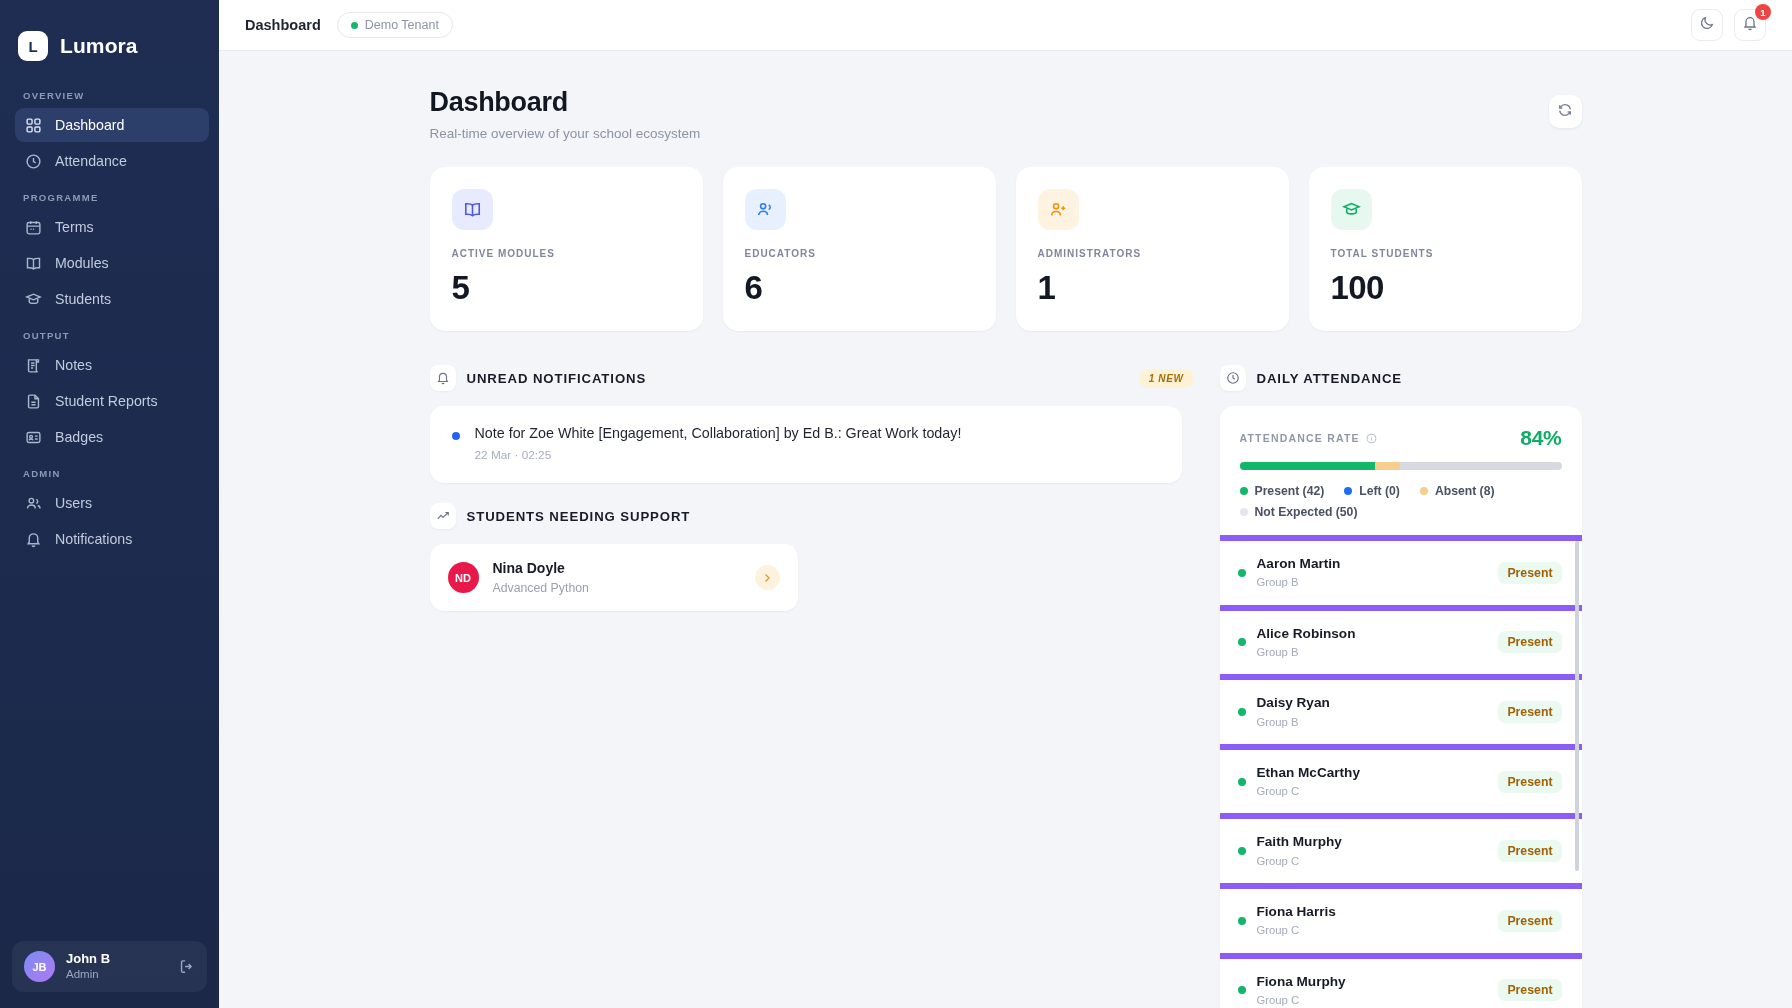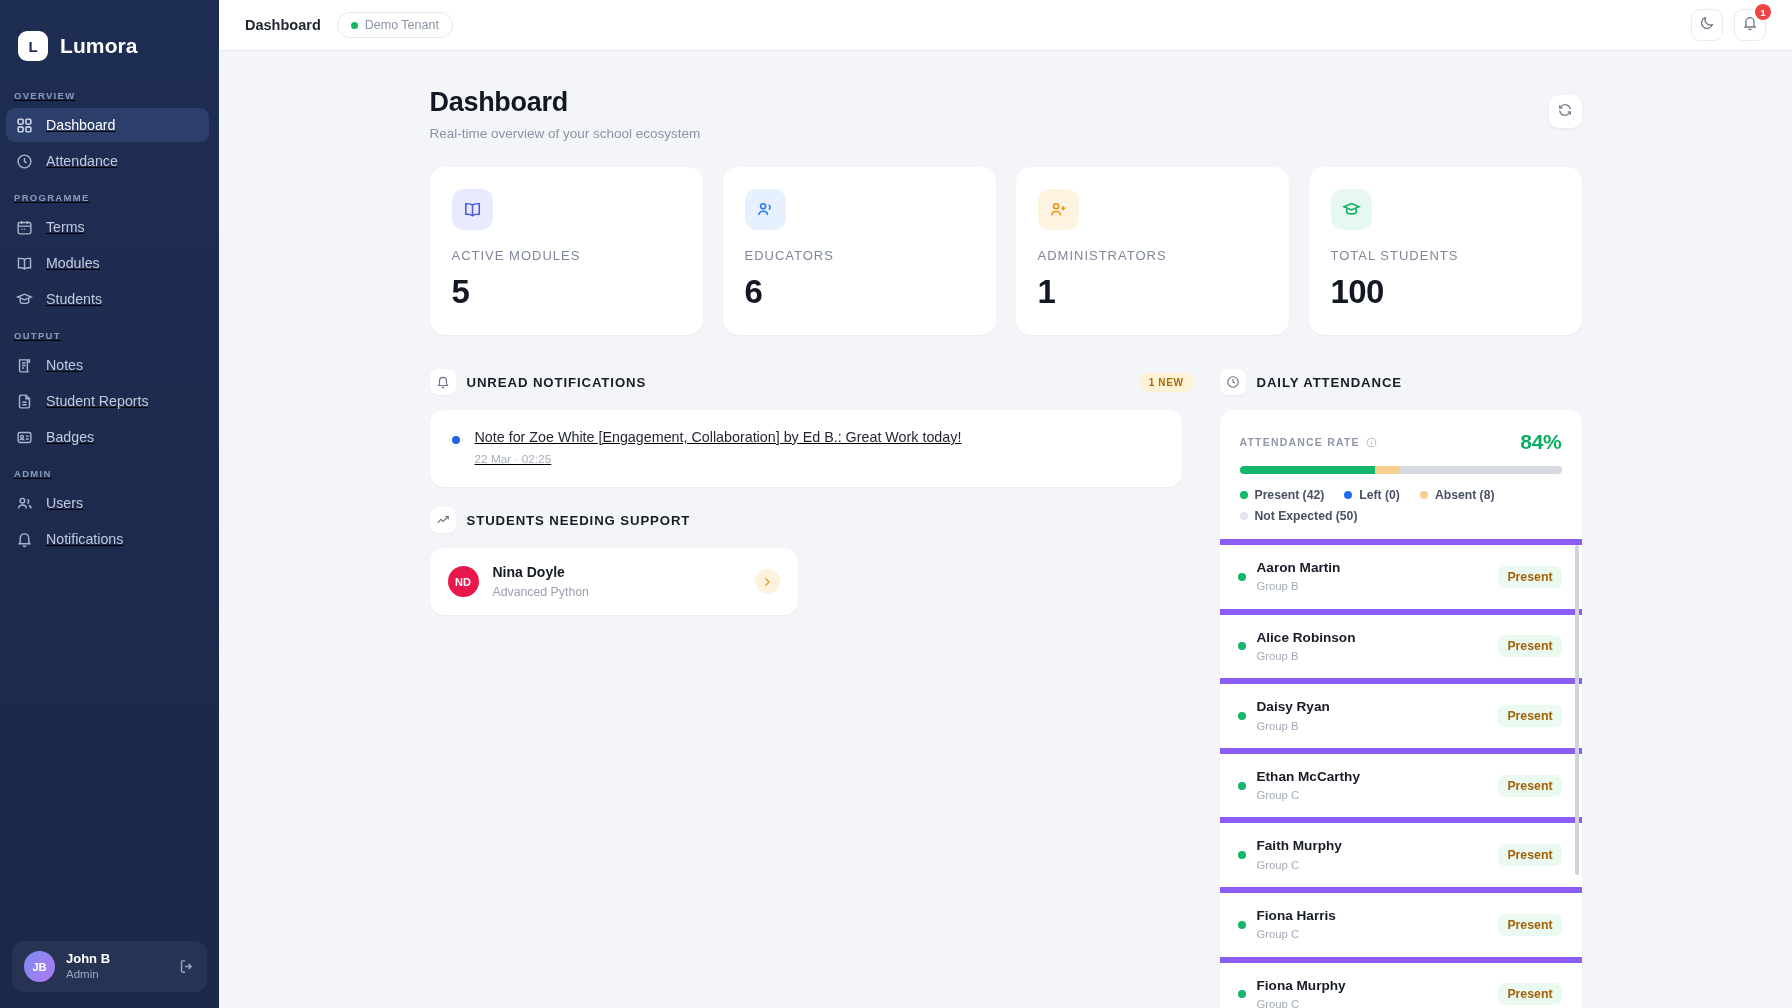--- a/index.html
+++ b/index.html
@@ -19,21 +19,21 @@
     position: relative;
   }
   .brand { display: flex; align-items: center; gap: 12px; padding: 22px 0 0 18px; height: 70px; }
   .brand-badge {
     width: 30px; height: 30px; border-radius: 9px; background: #ffffff;
     color: #1e2d52; font-size: 15px; font-weight: bold;
     display: flex; align-items: center; justify-content: center;
   }
   .brand-name { color: #ffffff; font-size: 21px; font-weight: bold; letter-spacing: .1px; }
 
-  .nav { padding: 8px 10px 0 6px; flex: 1 1 auto; text-decoration: underline; }
+  .nav { padding: 8px 10px 0 15px; flex: 1 1 auto; }
   .nav-section {
     color: #8c9ab8; font-size: 9.5px; font-weight: bold;
     letter-spacing: 1.3px; padding: 12px 8px 7px 8px;
   }
   .nav-item {
     display: flex; align-items: center; gap: 13px;
     height: 34px; padding: 0 10px; margin-bottom: 2px;
     border-radius: 9px; cursor: pointer;
     color: #c2cbdd; font-size: 14.2px;
   }
@@ -105,45 +105,45 @@
   .stat-card {
     flex: 1 1 0; background: #ffffff; border-radius: 15px;
     padding: 22px 22px 24px 22px; box-shadow: 0 1px 2px rgba(22,30,60,.05);
     min-width: 0;
   }
   .stat-ico {
     width: 41px; height: 41px; border-radius: 12px;
     display: flex; align-items: center; justify-content: center; margin-bottom: 18px;
   }
   .stat-ico svg { width: 19px; height: 19px; }
-  .stat-label { font-size: 13px; font-weight: normal; letter-spacing: 1px; color: #7f8799; }
+  .stat-label { font-size: 10px; font-weight: bold; letter-spacing: 1px; color: #7f8799; }
   .stat-value { font-size: 33px; font-weight: bold; color: #141824; margin-top: 10px; letter-spacing: -.6px; }
 
   
   .lower { display: flex; gap: 26px; margin-top: 34px; align-items: flex-start; }
   .col-left { flex: 1 1 auto; min-width: 0; }
   .col-right { flex: 0 0 362px; width: 362px; }
 
   .panel-head { display: flex; align-items: center; gap: 11px; margin-bottom: 15px; }
   .panel-ico {
     width: 26px; height: 26px; border-radius: 8px; background: #ffffff;
     display: flex; align-items: center; justify-content: center; color: #6b7385;
     box-shadow: 0 1px 2px rgba(22,30,60,.05);
   }
   .panel-ico svg { width: 14px; height: 14px; }
   .panel-title { font-size: 13.2px; font-weight: bold; letter-spacing: .9px; color: #181c28; }
   .panel-spacer { flex: 1 1 auto; }
   .pill-new {
     background: #fdf3d4; color: #a36d10; font-size: 10px; font-weight: bold;
-    letter-spacing: .6px; padding: 4px 10px; border-radius: 999px;
+    letter-spacing: .6px; padding: 4px 10px; border-radius: 999px; font-style: italic;
   }
 
   .card-white { background: #ffffff; border-radius: 14px; box-shadow: 0 1px 2px rgba(22,30,60,.05); }
 
-  .notif-item { padding: 19px 22px 21px 22px; display: flex; gap: 15px; cursor: pointer; text-decoration: underline; }
+  .notif-item { padding: 19px 22px 21px 22px; display: flex; gap: 15px; cursor: pointer; }
   .notif-dot { width: 8px; height: 8px; border-radius: 50%; background: #2563eb; margin-top: 7px; flex: 0 0 8px; }
   .notif-text { font-size: 14.3px; color: #1f2430; }
   .notif-time { font-size: 11.8px; color: #a7adbc; margin-top: 7px; }
 
   .support-item { padding: 15px 18px; display: flex; align-items: center; gap: 14px; cursor: pointer; }
   .support-avatar {
     width: 31px; height: 31px; border-radius: 50%; background: #e8194a;
     color: #ffffff; font-size: 11px; font-weight: bold;
     display: flex; align-items: center; justify-content: center; flex: 0 0 31px;
   }

